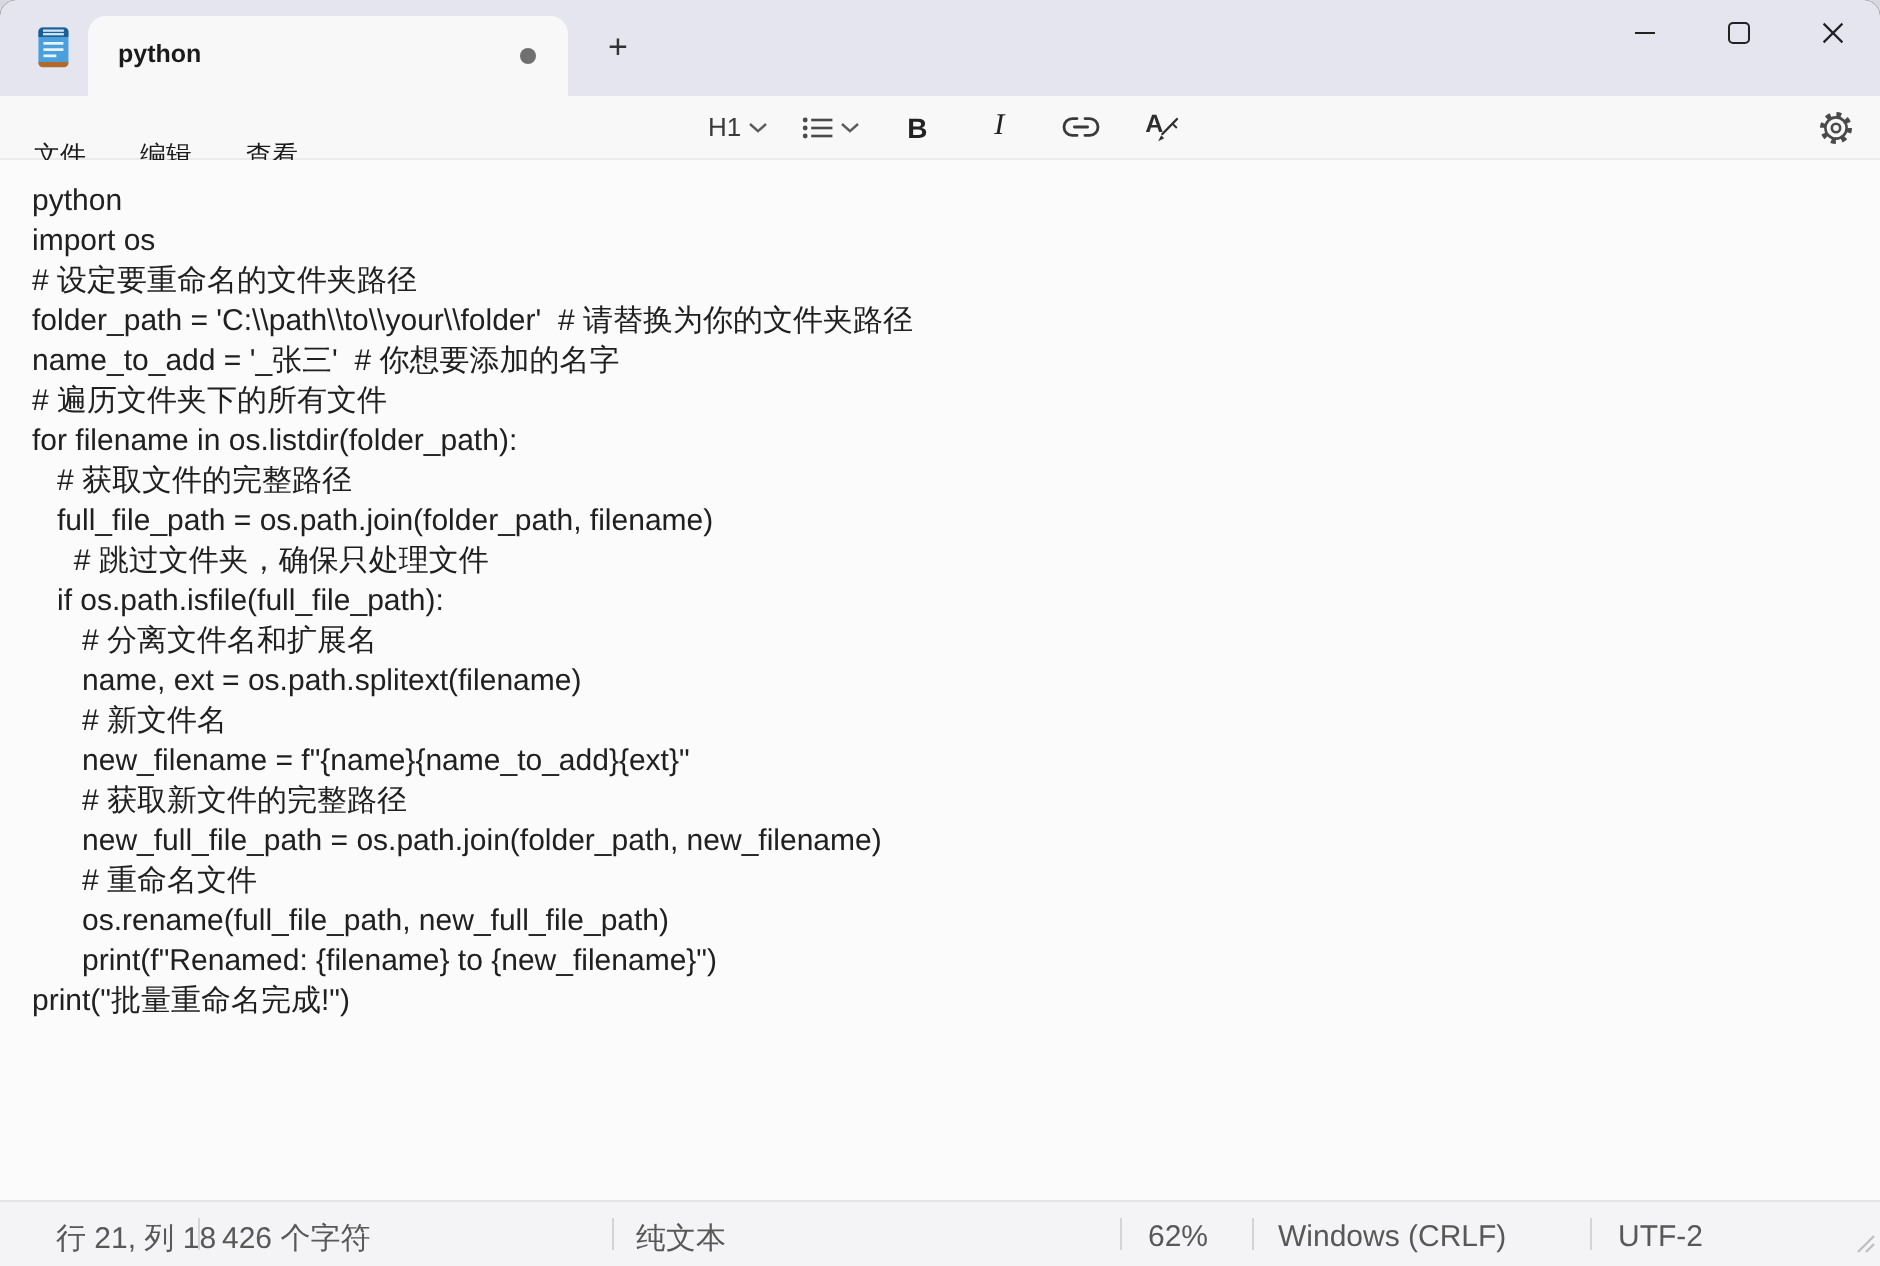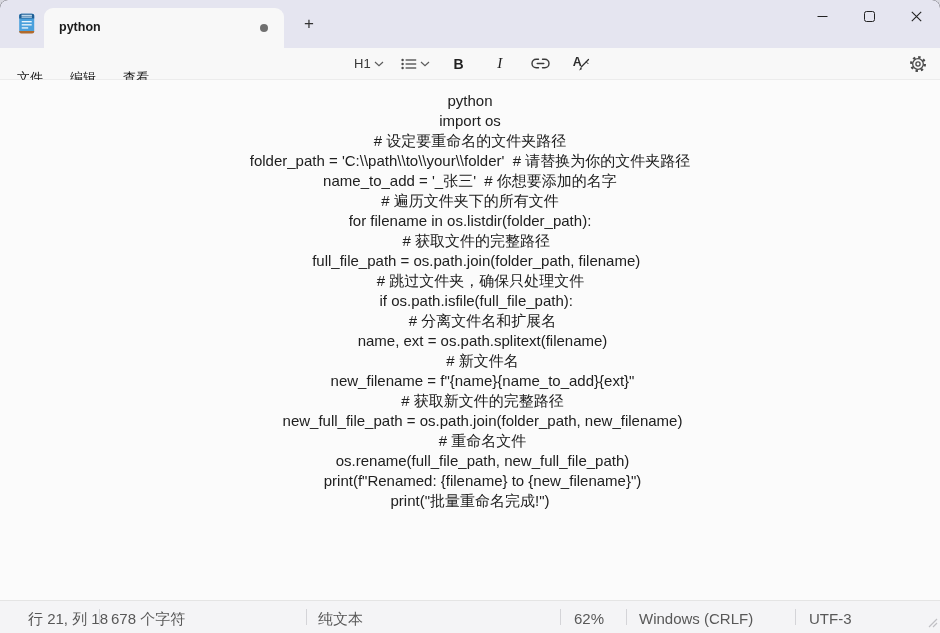--- a/index.html
+++ b/index.html
@@ -1,21 +1,20 @@
 <!DOCTYPE html>
 <html><head>
 <meta charset="utf-8">
 <style>
   html,body{margin:0;padding:0;background:#d8d8e0;}
   .window{
     position:relative;width:940px;height:633px;overflow:hidden;
     font-family:"Liberation Sans",sans-serif;
     border-radius:8px 8px 0 0;background:#000000;
     box-shadow:inset 0 0 0 1px rgba(0,0,0,.10);
-    text-align:center;
   }
   
   .titlebar{position:absolute;top:0;left:0;right:0;height:48px;background:#e5e5f0;}
   .app-icon{position:absolute;left:14px;top:11px;width:25px;height:25px;}
   .tab{
     position:absolute;left:44px;top:8px;width:240px;height:40px;
     background:#f8f8f8;border-radius:9px 9px 0 0;cursor:default;
   }
   .tab-label{
     position:absolute;left:15px;top:12px;font-size:12.5px;font-weight:600;color:#1b1b1b;
@@ -193,29 +192,29 @@
       new_full_file_path = os.path.join(folder_path, new_filename)
       # 重命名文件
       os.rename(full_file_path, new_full_file_path)
       print(f"Renamed: {filename} to {new_filename}")
 print("批量重命名完成!")</pre>
   </div>
 
   <div class="statusbar">
     <span class="seg" style="left:28px">行 21, 列 18</span>
     <span class="sdiv" style="left:99px"></span>
-    <span class="seg" style="left:111px">678 个字符</span>
+    <span class="seg" style="left:111px">426 个字符</span>
     <span class="sdiv" style="left:306px"></span>
     <span class="seg" style="left:318px">纯文本</span>
     <span class="sdiv" style="left:560px"></span>
     <span class="seg" style="left:574px">62%</span>
     <span class="sdiv" style="left:626px"></span>
     <span class="seg" style="left:639px">Windows (CRLF)</span>
     <span class="sdiv" style="left:795px"></span>
-    <span class="seg" style="left:809px">UTF-3</span>
+    <span class="seg" style="left:809px">UTF-2</span>
     <span class="grip">
       <svg width="12" height="12" viewBox="0 0 12 12">
         <path d="M11 3 L3 11 M11 7 L7 11" stroke="#c0c0c4" stroke-width="1.2" fill="none"></path>
       </svg>
     </span>
   </div>
 
 </div>
 
 </body></html>

